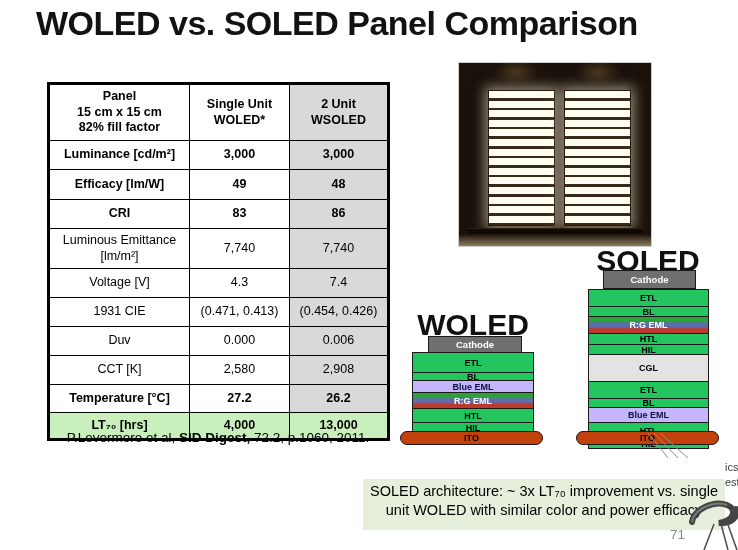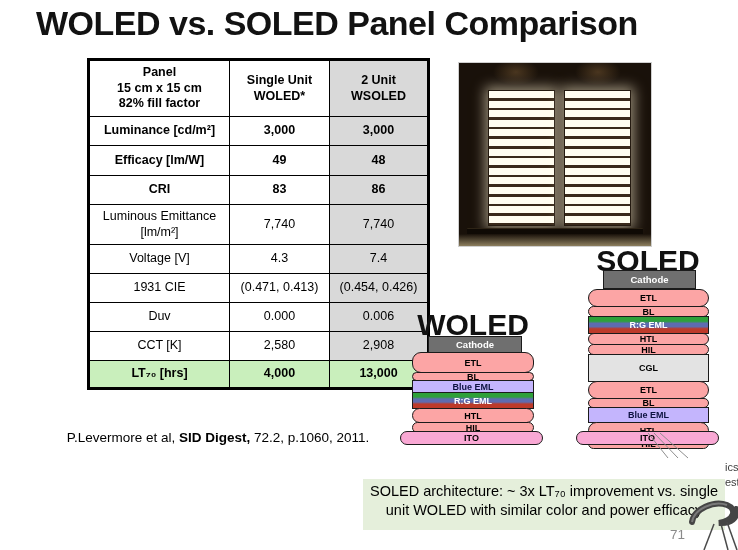--- a/index.html
+++ b/index.html
@@ -4,21 +4,21 @@
 <style>
   html,body{margin:0;padding:0;background:#fff;}
   #slide{position:relative;width:738px;height:550px;background:#ffffff;overflow:hidden;
          font-family:"Liberation Sans","DejaVu Sans",sans-serif;color:#000;}
 
   
   #title{position:absolute;left:36px;top:4px;font-size:34px;font-weight:700;color:#121212;
          letter-spacing:-0.5px;white-space:nowrap;}
 
   
-  #table-wrap{position:absolute;left:47px;top:58px;margin-left:40px;}
+  #table-wrap{position:absolute;left:47px;top:82px;}
   #cmp-table{border-collapse:collapse;table-layout:fixed;width:340px;border:3px solid #000;}
   #cmp-table td{border:1.5px solid #000;text-align:center;vertical-align:middle;
                 font-size:12.5px;line-height:1.25;padding:0 2px;white-space:pre-line;}
   #cmp-table td:nth-child(3){background:#d9d9d9;}
   #cmp-table thead td{font-weight:700;height:55px;}
   #cmp-table tbody tr:nth-child(1){height:29px}
   #cmp-table tbody tr:nth-child(2){height:30px}
   #cmp-table tbody tr:nth-child(3){height:29px}
   #cmp-table tbody tr:nth-child(4){height:40px}
   #cmp-table tbody tr:nth-child(5){height:29px}
@@ -48,25 +48,25 @@
   #photo-floor{position:absolute;left:0;bottom:0;width:100%;height:12px;
                background:linear-gradient(180deg,#19110a,#8d7f5f);}
 
   
   .stack-label{position:absolute;text-align:center;font-size:30px;font-weight:700;color:#111;}
   .layer{box-sizing:border-box;border:1px solid #1b1b1b;margin-top:-1px;display:flex;
          align-items:center;justify-content:center;font-size:9px;font-weight:700;color:#000;
          overflow:hidden;}
   .layer:first-child{margin-top:0;}
   .lcath{background:#6f6f6f;color:#fff;font-size:9.5px;}
-  .lw{background:#fca5a5;border-radius:9px;}
+  .lw{background:#22c55e;}
   .lblue{background:#c4b5fd;color:#0d1240;}
   .lrg{background:linear-gradient(180deg,#2ea03a 0%,#2ea03a 26%,#5e6cb0 40%,#5e6cb0 60%,#bd3a2a 74%,#bd3a2a 100%);color:#fff;}
   .lcgl{background:#e3e3e3;}
-  .lito{background:#f9a8d4;border-radius:7px;}
+  .lito{background:#c2410c;border-radius:7px;}
   .abs{position:absolute;}
   #woled-label{left:405px;top:308px;width:136px;}
   #woled-cathode{left:428px;top:337px;width:94px;height:17px;}
   #woled-body{left:412px;top:352px;width:122px;}
   #woled-ito{left:400px;top:432px;width:143px;height:14px;}
   #soled-label{left:580px;top:244px;width:136px;}
   #soled-cathode{left:603px;top:271px;width:93px;height:19px;}
   #soled-body{left:588px;top:289px;width:121px;}
   #soled-ito{left:576px;top:432px;width:143px;height:14px;}
 
@@ -146,20 +146,25 @@
         </tr>
         <tr>
           <td>Duv</td>
           <td>0.000</td>
           <td>0.006</td>
         </tr>
         <tr>
           <td>CCT [K]</td>
           <td>2,580</td>
           <td>2,908</td>
+        </tr>
+        <tr class="b">
+          <td>Temperature [°C]</td>
+          <td>27.2</td>
+          <td>26.2</td>
         </tr>
         <tr class="b green">
           <td>LT₇₀ [hrs]</td>
           <td>4,000</td>
           <td>13,000</td>
         </tr>
       </tbody>
     </table>
   </div>
 

